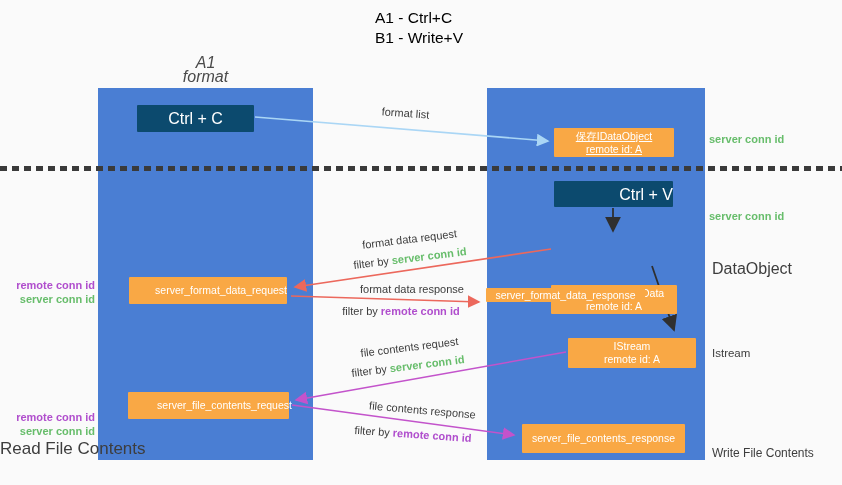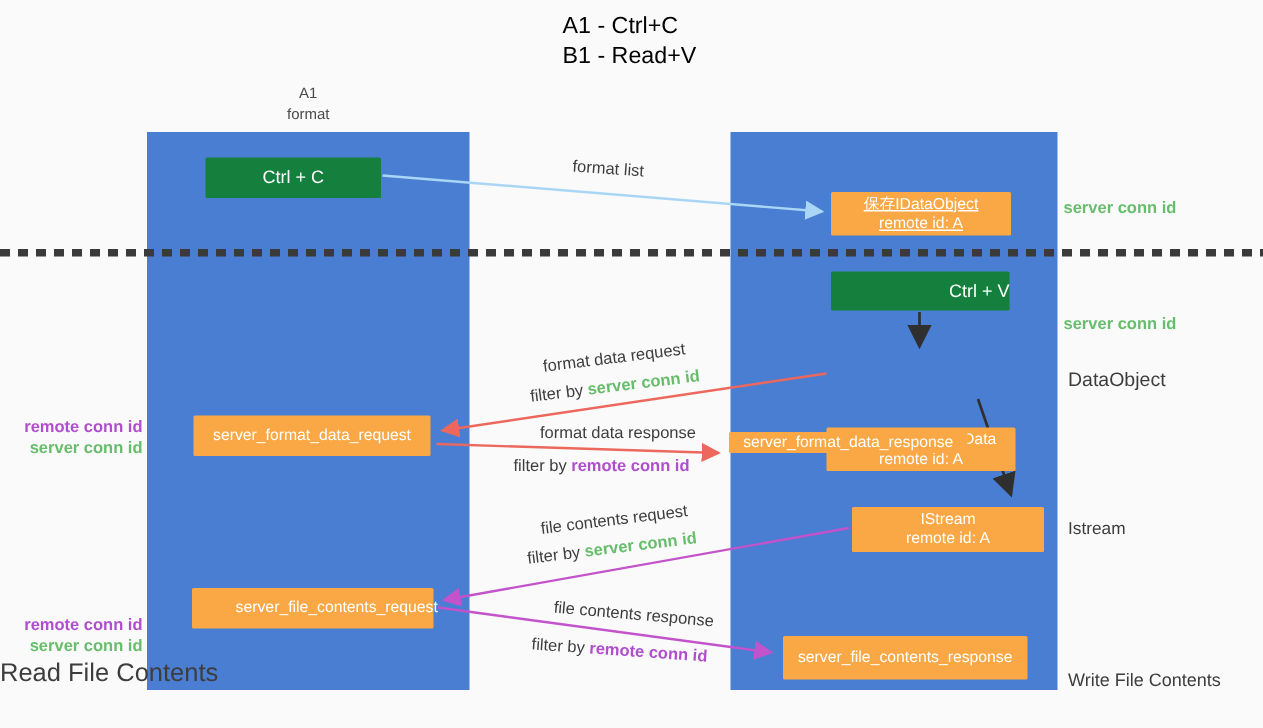--- a/index.html
+++ b/index.html
@@ -4,43 +4,43 @@
 <style>
   * { margin:0; padding:0; box-sizing:border-box; }
   html,body { background:#fafafa; }
   .canvas {
     position:relative; width:842px; height:485px;
     background:#fafafa; overflow:hidden;
     font-family:"Liberation Sans", sans-serif;
     color:#3d3d3d;
   }
   .title { position:absolute; left:363px; top:8px; font-size:15.5px; line-height:20px; color:#000000;margin-left:12px; }
-  .col-header { position:absolute; text-align:center; font-size:10px; line-height:14px; color:#4a4a4a; }
+  .col-header { position:absolute; text-align:center; font-size:16px; line-height:14px; color:#4a4a4a;font-style:italic; }
   .col-rect { position:absolute; background:#4a7ed3; z-index:1; }
   .divider { position:absolute; left:0; top:166px; width:842px; height:5px; z-index:2;
     background:repeating-linear-gradient(90deg,#3a3a3a 0 7px,transparent 7px 12px); }
   svg.arrows { position:absolute; left:0; top:0; z-index:2; }
   .node { position:absolute; z-index:3; display:flex; flex-direction:column; align-items:center;
     justify-content:center; color:#fff; text-align:center; border-radius:1px; line-height:13px; }
-  .node.green { background:#15803d; font-size:12px; }
+  .node.green { background:#0c4a6e; font-size:16px; }
   .node.orange { background:#f9a845; font-size:10.5px; }
   .lbl { position:absolute; z-index:3; font-size:11px; white-space:nowrap; color:#3d3d3d; }
   .lbl.center { text-align:center; }
   .green-t { color:#67bd6b; font-weight:bold; }
   .purple-t { color:#b04ecd; font-weight:bold; }
   .right-align { text-align:right; }
 </style>
 </head>
 <body>
 
 <div class="canvas">
 
   <div class="title">
     <div>A1 - Ctrl+C</div>
-    <div>B1 - Read+V</div>
+    <div>B1 - Write+V</div>
   </div>
 
   <div class="col-header" style="left:98px; top:56px; width:215px;">
     <div>A1</div>
     <div>format</div>
   </div>
 
   <div class="col-rect" style="left:98px; top:88px; width:215px; height:372px;"></div>
   <div class="col-rect" style="left:487px; top:88px; width:218px; height:372px;"></div>
 
@@ -77,21 +77,21 @@
     <div>保存IDataObject</div>
     <div>remote id: A</div>
   </div>
   <div class="node green" style="left:554px; top:181px; width:119px; height:26px;align-items:flex-end;">
     <div>Ctrl + V</div>
   </div>
   <div class="node orange" style="left:551px; top:237px; width:126px; height:29px;margin-top:48px;">
     <div>IDataObject::GetData</div>
     <div>remote id: A</div>
   </div>
-  <div class="node orange" style="left:129px; top:277px; width:158px; height:27px;">
+  <div class="node orange" style="left:129px; top:277px; width:158px; height:27px;align-items:flex-end;">
     <div>server_format_data_request</div>
   </div>
   <div class="node orange" style="left:486px; top:288px; width:159px; height:14px;">
     <div>server_format_data_response</div>
   </div>
   <div class="node orange" style="left:568px; top:338px; width:128px; height:30px;">
     <div>IStream</div>
     <div>remote id: A</div>
   </div>
   <div class="node orange" style="left:128px; top:392px; width:161px; height:27px;padding-left:32px;">
@@ -110,21 +110,21 @@
   <div class="lbl center" style="left:336px; top:305px; width:130px;"><span>filter by </span><span class="purple-t">remote conn id</span></div>
 
   <div class="lbl center" style="left:352px; top:341px; width:115px; transform:rotate(-7deg);">file contents request</div>
   <div class="lbl center" style="left:338px; top:360px; width:140px; transform:rotate(-7deg);"><span>filter by </span><span class="green-t">server conn id</span></div>
 
   <div class="lbl center" style="left:360px; top:404px; width:125px; transform:rotate(5deg);">file contents response</div>
   <div class="lbl center" style="left:348px; top:428px; width:130px; transform:rotate(4deg);"><span>filter by </span><span class="purple-t">remote conn id</span></div>
 
   <div class="lbl green-t" style="left:709px; top:133px;">server conn id</div>
   <div class="lbl green-t" style="left:709px; top:210px;">server conn id</div>
-  <div class="lbl" style="left:712px; top:245px; font-size:13px;">DataObject</div>
+  <div class="lbl" style="left:712px; top:260px; font-size:16px;">DataObject</div>
   <div class="lbl" style="left:712px; top:347px; font-size:11.5px;">Istream</div>
   <div class="lbl" style="left:712px; top:446px; font-size:12px;">Write File Contents</div>
 
   <div class="lbl purple-t right-align" style="left:0px; top:279px; width:95px;">remote conn id</div>
   <div class="lbl green-t right-align" style="left:0px; top:293px; width:95px;">server conn id</div>
   <div class="lbl right-align" style="left:0px; top:391px; width:95px; font-size:17px;margin-top:48px;">Read File Contents</div>
   <div class="lbl purple-t right-align" style="left:0px; top:411px; width:95px;">remote conn id</div>
   <div class="lbl green-t right-align" style="left:0px; top:425px; width:95px;">server conn id</div>
 
 </div>

